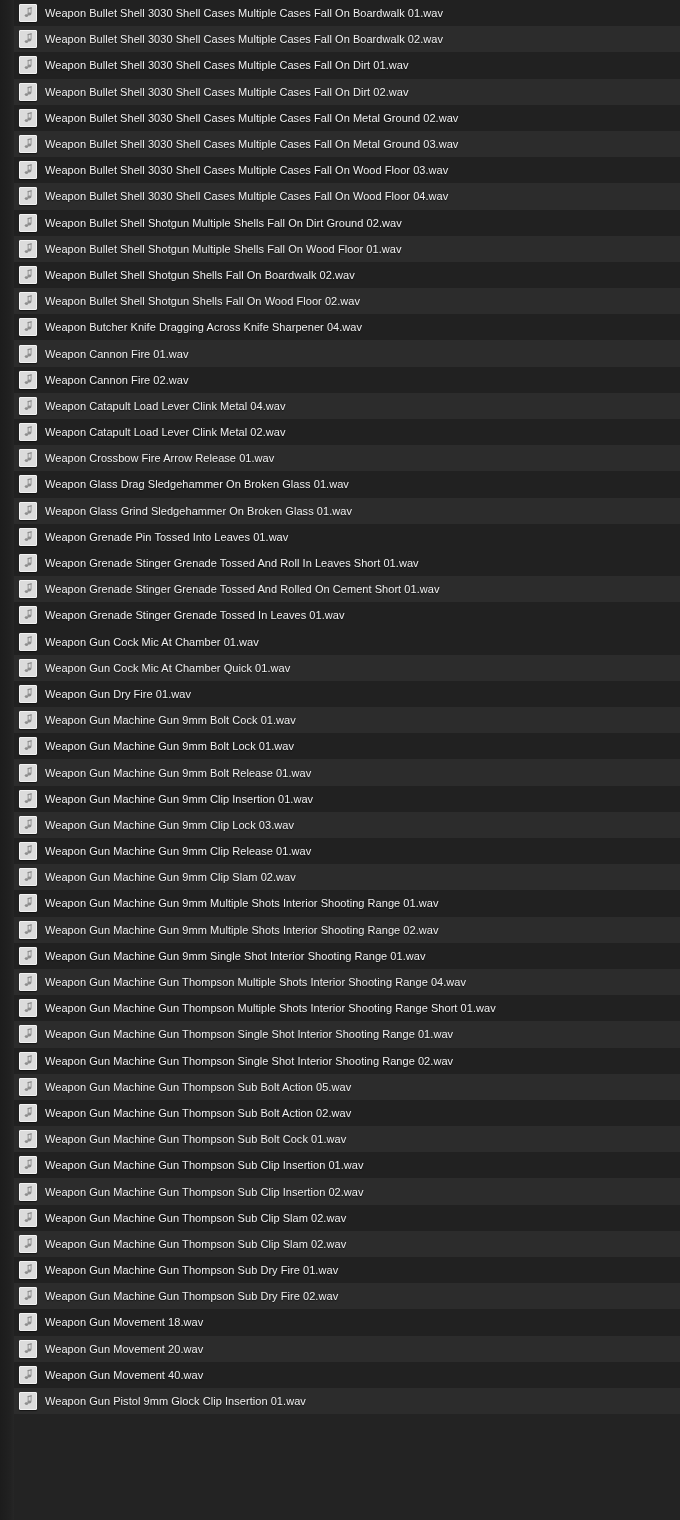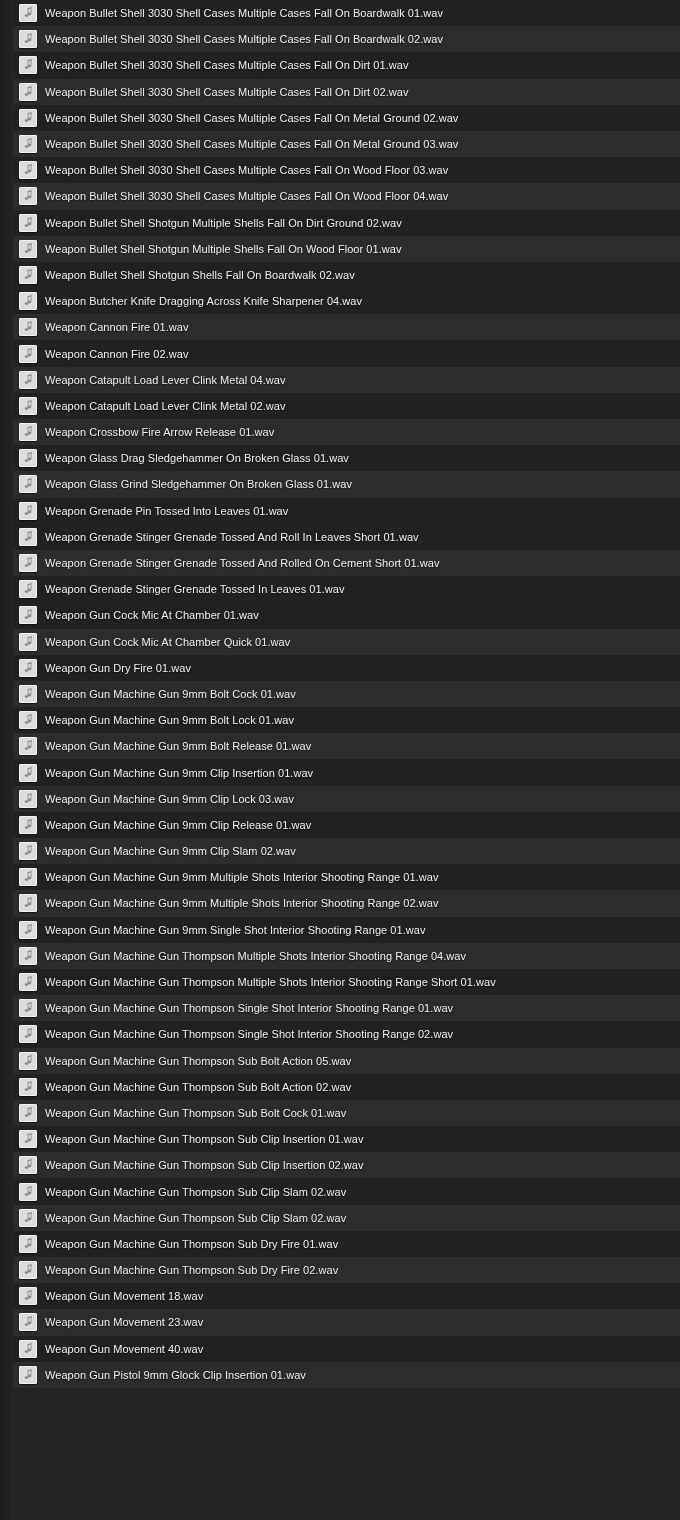--- a/index.html
+++ b/index.html
@@ -240,20 +240,34 @@
             <path d="M5.2 1.1 L9.0 0.2 L9.0 1.4 L5.2 2.3 Z"></path>
             <rect x="5.2" y="1.1" width="0.85" height="7.2"></rect>
             <rect x="8.15" y="0.2" width="0.85" height="6.4"></rect>
             <ellipse cx="4.0" cy="8.6" rx="1.85" ry="1.45"></ellipse>
             <ellipse cx="6.95" cy="7.0" rx="1.85" ry="1.45"></ellipse>
           </g>
         </svg>
       </span>
       <span class="file-name">Weapon Bullet Shell Shotgun Shells Fall On Boardwalk 02.wav</span>
     </div>
+    <div class="row even">
+      <span class="file-icon">
+        <svg width="11" height="12" viewBox="0 0 11 12" xmlns="http://www.w3.org/2000/svg">
+          <g fill="#8d8d8d">
+            <path d="M5.2 1.1 L9.0 0.2 L9.0 1.4 L5.2 2.3 Z"></path>
+            <rect x="5.2" y="1.1" width="0.85" height="7.2"></rect>
+            <rect x="8.15" y="0.2" width="0.85" height="6.4"></rect>
+            <ellipse cx="4.0" cy="8.6" rx="1.85" ry="1.45"></ellipse>
+            <ellipse cx="6.95" cy="7.0" rx="1.85" ry="1.45"></ellipse>
+          </g>
+        </svg>
+      </span>
+      <span class="file-name">Weapon Bullet Shell Shotgun Shells Fall On Wood Floor 02.wav</span>
+    </div>
     <div class="row odd">
       <span class="file-icon">
         <svg width="11" height="12" viewBox="0 0 11 12" xmlns="http://www.w3.org/2000/svg">
           <g fill="#8d8d8d">
             <path d="M5.2 1.1 L9.0 0.2 L9.0 1.4 L5.2 2.3 Z"></path>
             <rect x="5.2" y="1.1" width="0.85" height="7.2"></rect>
             <rect x="8.15" y="0.2" width="0.85" height="6.4"></rect>
             <ellipse cx="4.0" cy="8.6" rx="1.85" ry="1.45"></ellipse>
             <ellipse cx="6.95" cy="7.0" rx="1.85" ry="1.45"></ellipse>
           </g>
@@ -798,21 +812,21 @@
         <svg width="11" height="12" viewBox="0 0 11 12" xmlns="http://www.w3.org/2000/svg">
           <g fill="#8d8d8d">
             <path d="M5.2 1.1 L9.0 0.2 L9.0 1.4 L5.2 2.3 Z"></path>
             <rect x="5.2" y="1.1" width="0.85" height="7.2"></rect>
             <rect x="8.15" y="0.2" width="0.85" height="6.4"></rect>
             <ellipse cx="4.0" cy="8.6" rx="1.85" ry="1.45"></ellipse>
             <ellipse cx="6.95" cy="7.0" rx="1.85" ry="1.45"></ellipse>
           </g>
         </svg>
       </span>
-      <span class="file-name">Weapon Gun Movement 23.wav</span>
+      <span class="file-name">Weapon Gun Movement 20.wav</span>
     </div>
     <div class="row odd">
       <span class="file-icon">
         <svg width="11" height="12" viewBox="0 0 11 12" xmlns="http://www.w3.org/2000/svg">
           <g fill="#8d8d8d">
             <path d="M5.2 1.1 L9.0 0.2 L9.0 1.4 L5.2 2.3 Z"></path>
             <rect x="5.2" y="1.1" width="0.85" height="7.2"></rect>
             <rect x="8.15" y="0.2" width="0.85" height="6.4"></rect>
             <ellipse cx="4.0" cy="8.6" rx="1.85" ry="1.45"></ellipse>
             <ellipse cx="6.95" cy="7.0" rx="1.85" ry="1.45"></ellipse>

